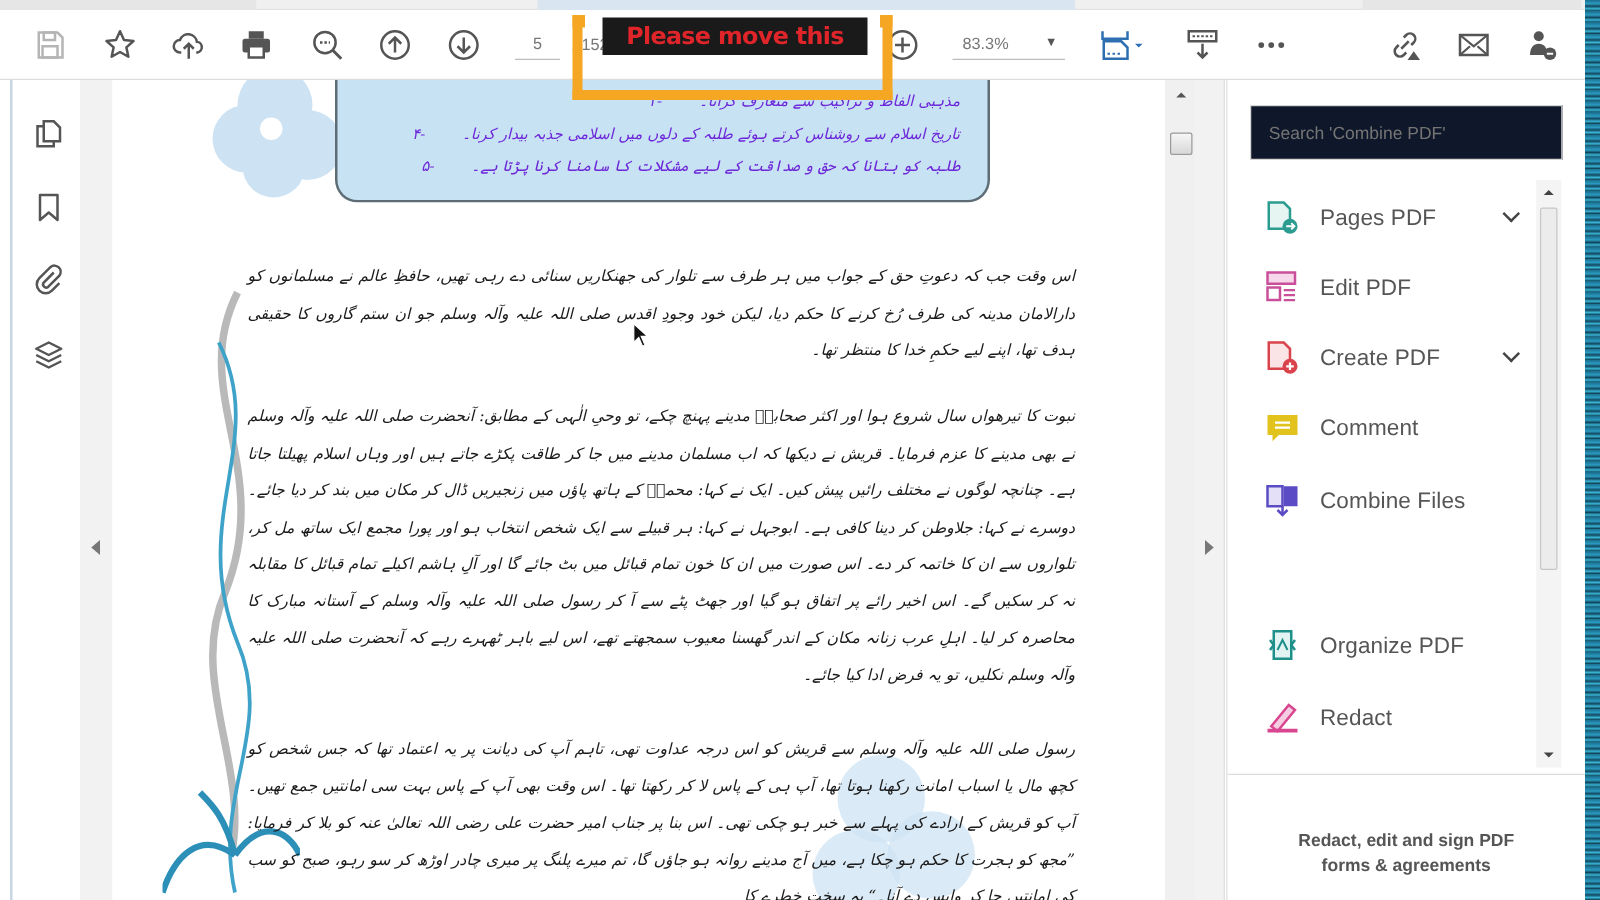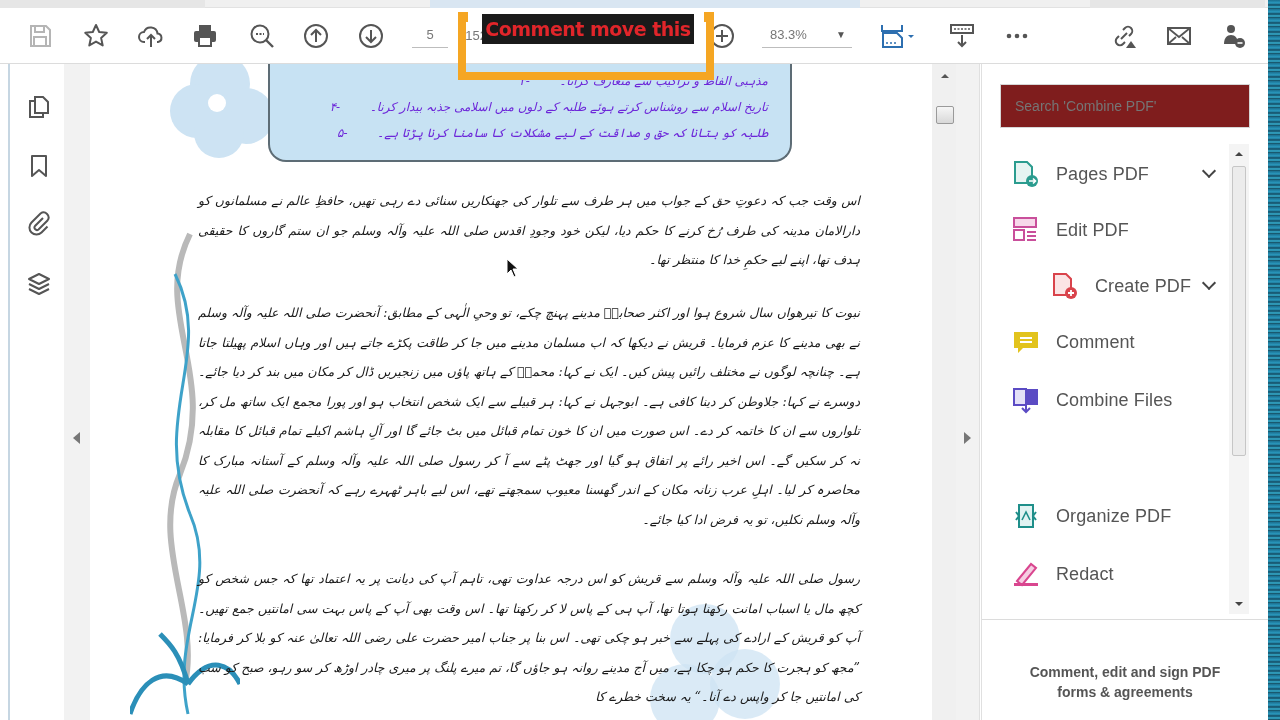--- a/index.html
+++ b/index.html
@@ -33,35 +33,35 @@
   
   .gutter-left { position: absolute; left: 64px; top: 64px; width: 26px; height: 656px; background: #f2f2f2; }
   .gutter-left .arrow { position: absolute; left: 9px; top: 368px; width: 0; height: 0; border-top: 6px solid transparent; border-bottom: 6px solid transparent; border-right: 7px solid #777; cursor: pointer; }
 
   
   .doc { position: absolute; left: 90px; top: 64px; width: 842px; height: 656px; background: #fff; overflow: hidden; }
   .flower { position: absolute; border-radius: 50%; background: #cde3f3; }
   .infobox { position: absolute; left: 178px; top: -10px; width: 524px; height: 108px; background: #c7e2f3; border: 2px solid #5d6c75; border-top: none; border-radius: 0 0 18px 18px; }
   .infobox .row { position: absolute; right: 22px; font-size: 12px; color: #6d28d9; direction: rtl; text-align: right; font-style: italic; font-family: "DejaVu Serif", serif; }
   .infobox .row .num { display: inline-block; width: 40px; text-align: left; }
-  .para { position: absolute; left: 108px; width: 662px; direction: rtl; text-align: justify; font-family: "DejaVu Serif", serif; font-size: 12.5px; color: #1a1a1a; line-height: 29.5px; font-style: italic; }
+  .para { position: absolute; left: 108px; width: 662px; direction: rtl; text-align: justify; font-family: "DejaVu Serif", serif; font-size: 12.5px; color: #1a1a1a; line-height: 29.5px; font-style: italic; margin-top: 20px; }
 
   .vine { position: absolute; }
 
   
   .doc-scroll { position: absolute; left: 932px; top: 64px; width: 24px; height: 656px; background: #f0f0f0; }
   .doc-scroll .up { position: absolute; left: 9px; top: 10px; width: 0; height: 0; border-left: 4px solid transparent; border-right: 4px solid transparent; border-bottom: 4px solid #555; cursor: pointer; }
   .doc-scroll .thumb { position: absolute; left: 4px; top: 42px; width: 18px; height: 18px; border: 1px solid #9a9a9a; background: linear-gradient(#f6f6f6, #d8d8d8); border-radius: 2px; cursor: pointer; }
 
   .gutter-right { position: absolute; left: 956px; top: 64px; width: 24px; height: 656px; background: #f2f2f2; border-right: 1px solid #e0e0e0; }
   .gutter-right .arrow { position: absolute; left: 8px; top: 368px; width: 0; height: 0; border-top: 6px solid transparent; border-bottom: 6px solid transparent; border-left: 7px solid #777; cursor: pointer; }
 
   
   .tools { position: absolute; left: 981px; top: 64px; width: 287px; height: 656px; background: #fff; border-left: 1px solid #e0e0e0; }
-  .tools-search { position: absolute; left: 18px; top: 20px; width: 250px; height: 44px; border: 1px solid #d6d6d6; font-size: 14px; color: #999; padding: 0 14px; font-family: "Liberation Sans", sans-serif; background: #7f1d1d; }
+  .tools-search { position: absolute; left: 18px; top: 20px; width: 250px; height: 44px; border: 1px solid #d6d6d6; font-size: 14px; color: #999; padding: 0 14px; font-family: "Liberation Sans", sans-serif; background: #0f172a; }
   .tools-list { position: absolute; left: 0; top: 80px; width: 255px; height: 470px; overflow: hidden; }
   .tool { position: absolute; left: 28px; height: 40px; width: 220px; display: flex; align-items: center; cursor: pointer; }
   .tool .ticon { width: 32px; height: 32px; margin-right: 14px; display: flex; align-items: center; justify-content: center; }
   .tool .ticon svg { width: 30px; height: 30px; }
   .tool .tlabel { font-size: 18px; color: #555; letter-spacing: 0.1px; }
   .tool .chev { position: absolute; right: 16px; top: 12px; width: 10px; height: 10px; border-right: 2.5px solid #444; border-bottom: 2.5px solid #444; transform: rotate(45deg); }
   .tools-scroll { position: absolute; left: 247px; top: 80px; width: 20px; height: 470px; background: #f4f4f4; }
   .tools-scroll .up { position: absolute; left: 6px; top: 8px; width: 0; height: 0; border-left: 4px solid transparent; border-right: 4px solid transparent; border-bottom: 4px solid #444; }
   .tools-scroll .down { position: absolute; left: 6px; bottom: 8px; width: 0; height: 0; border-left: 4px solid transparent; border-right: 4px solid transparent; border-top: 4px solid #444; }
   .tools-scroll .thumb { position: absolute; left: 3px; top: 22px; width: 14px; height: 290px; border: 1px solid #c6c6c6; background: #ececec; border-radius: 2px; cursor: pointer; }
@@ -183,21 +183,21 @@
           <circle cx="11" cy="7" r="4" fill="#555"></circle>
           <path d="M4 22c0-6 3-9 7-9s7 3 7 9z" fill="#555"></path>
           <circle cx="20" cy="21" r="5" fill="#555"></circle>
           <path d="M17.5 21h5" stroke="#fff" stroke-width="1.6"></path>
         </svg>
     </div>
   </div>
 
   <div class="overlay">
     <div class="overlay-text">
-      <div>Comment move this</div>
+      <div>Please move this</div>
     </div>
   </div>
 
   <div class="leftrail">
     <div class="rail-btn" style="top:28px;">
       <svg viewBox="0 0 26 26">
           <path d="M9 3h8l5 5v11H9z" fill="none" stroke="#555" stroke-width="2"></path>
           <path d="M9 7H4v16h13v-4" fill="none" stroke="#555" stroke-width="2"></path>
         </svg>
     </div>
@@ -291,21 +291,21 @@
       <div class="tool" style="top:66px;">
         <span class="ticon">
             <svg viewBox="0 0 30 30">
               <rect x="3" y="3" width="22" height="9" fill="#f7d8ea" stroke="#c94f9b" stroke-width="2"></rect>
               <rect x="3" y="15" width="10" height="10" fill="none" stroke="#c94f9b" stroke-width="2"></rect>
               <path d="M16 17h9M16 21h9M16 25h9" stroke="#c94f9b" stroke-width="1.8"></path>
             </svg>
           </span>
         <span class="tlabel">Edit PDF</span>
       </div>
-      <div class="tool" style="top:122px;justify-content:center;">
+      <div class="tool" style="top:122px;">
         <span class="ticon">
             <svg viewBox="0 0 30 30">
               <path d="M4 3h12l5 5v16H4z" fill="#fbe4e5" stroke="#d9434b" stroke-width="2"></path>
               <circle cx="21" cy="22" r="6" fill="#d9434b"></circle>
               <path d="M18 22h6M21 19v6" stroke="#fff" stroke-width="1.8"></path>
             </svg>
           </span>
         <span class="tlabel">Create PDF</span>
         <span class="chev"></span>
       </div>
@@ -350,19 +350,19 @@
     </div>
 
     <div class="tools-scroll">
       <div class="up"></div>
       <div class="thumb"></div>
       <div class="down"></div>
     </div>
 
     <div class="tools-divider"></div>
     <div class="promo">
-      <div>Comment, edit and sign PDF</div>
+      <div>Redact, edit and sign PDF</div>
       <div>forms &amp; agreements</div>
     </div>
   </div>
 
   <div class="desk-strip"></div>
 </div>
 
 </body></html>

